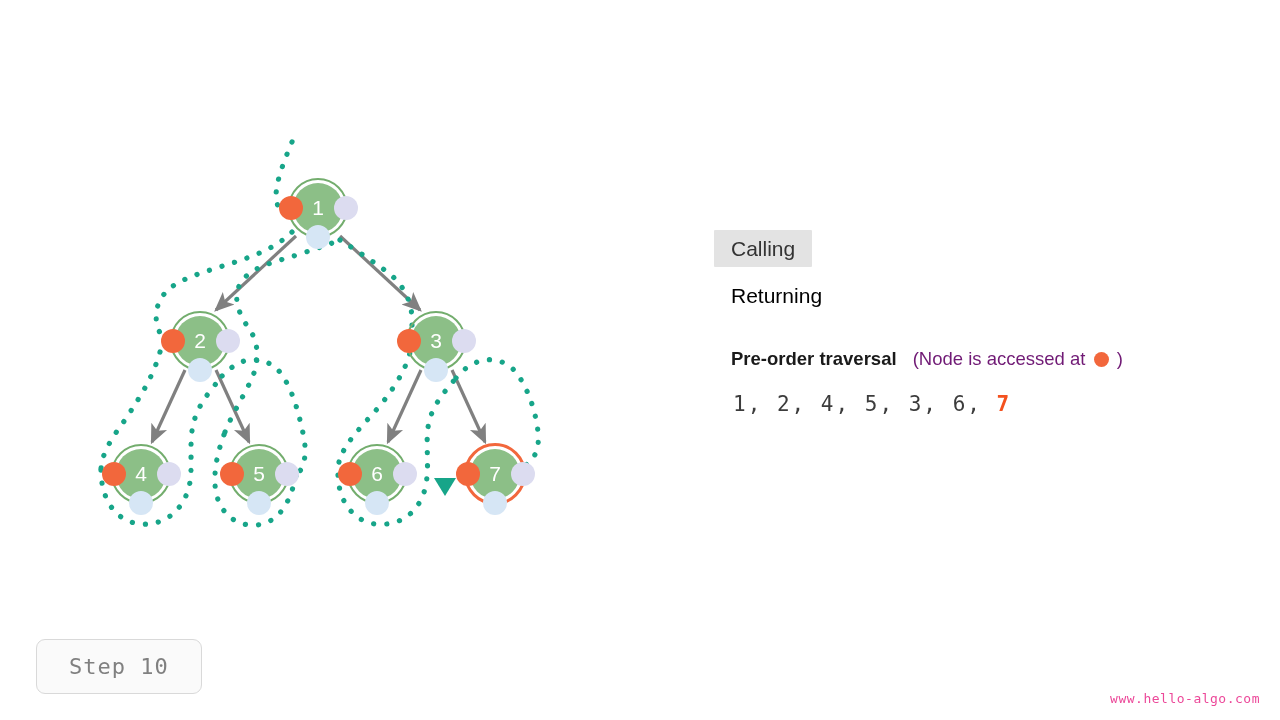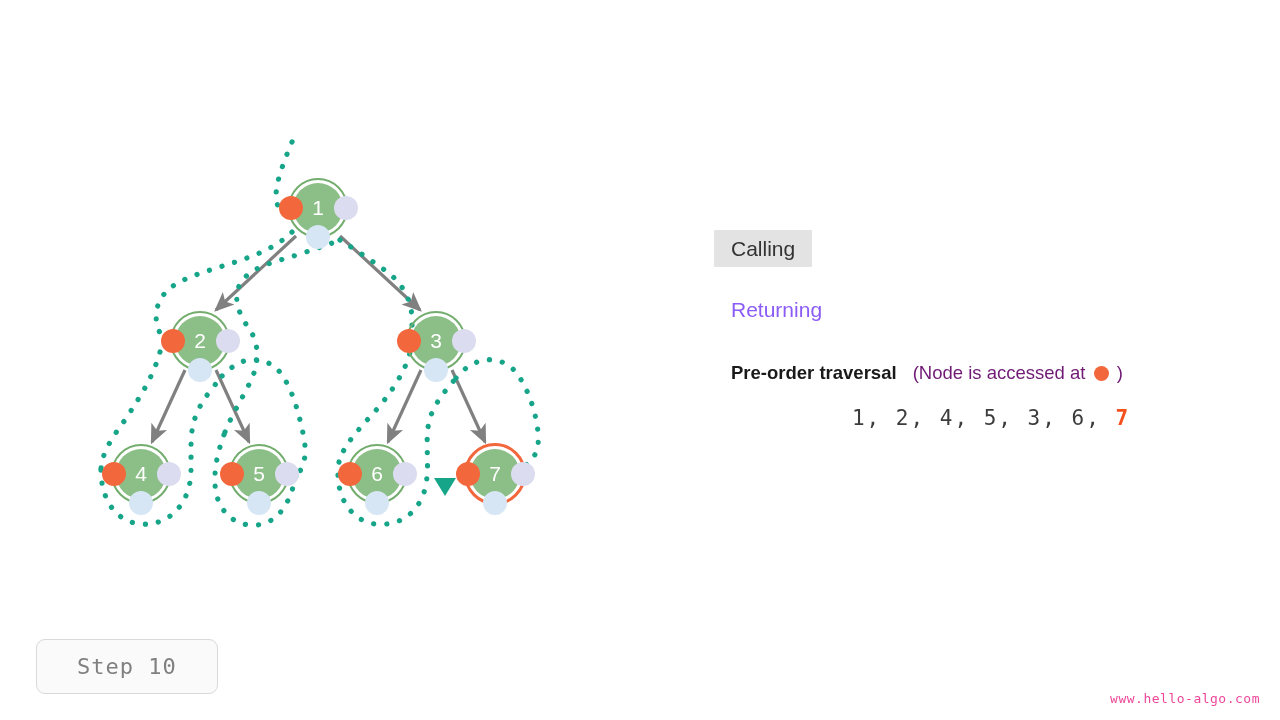--- a/index.html
+++ b/index.html
@@ -120,24 +120,24 @@
     display: inline-block;
     background: #e3e3e3;
     border-radius: 1px;
     padding: 8px 17px;
     font-size: 21px;
     color: #333333;
     line-height: 1.0;
   }
   .legend-plain {
     display: block;
-    margin-top: 32px;
+    margin-top: 18px;
     padding: 0 17px;
     font-size: 21px;
-    color: #8b5cf6;
+    color: #000000;
     line-height: 1.0;
   }
   #traversal-block {
     margin-top: 42px;
     padding: 0 17px;
   }
   .traversal-head {
     font-size: 18.5px;
     color: #1a1a1a;
     white-space: nowrap;
@@ -153,41 +153,40 @@
   .dot-inline {
     display: inline-block;
     width: 15px; height: 15px;
     border-radius: 50%;
     background: #f2673c;
     vertical-align: -2px;
     margin: 0 3px;
   }
   #sequence {
     margin-top: 22px;
-    margin-left: 14px;
+    margin-left: 2px;
     font-family: "DejaVu Sans Mono", "Liberation Mono", monospace;
     font-size: 21px;
     color: #3c3c3c;
     letter-spacing: 2px;
-    text-align: center;
   }
   #sequence .cur {
     color: #f4511e;
     font-weight: bold;
   }
 
   
   #step-badge {
     position: absolute;
     left: 36px;
     bottom: 26px;
     border: 1px solid #d9d9d9;
     border-radius: 9px;
     background: #fafafa;
-    padding: 14px 40px;
+    padding: 14px 32px;
     font-family: "DejaVu Sans Mono", "Liberation Mono", monospace;
     font-size: 22px;
     color: #808080;
     letter-spacing: 1px;
   }
 
   
   #watermark {
     position: absolute;
     right: 20px;

